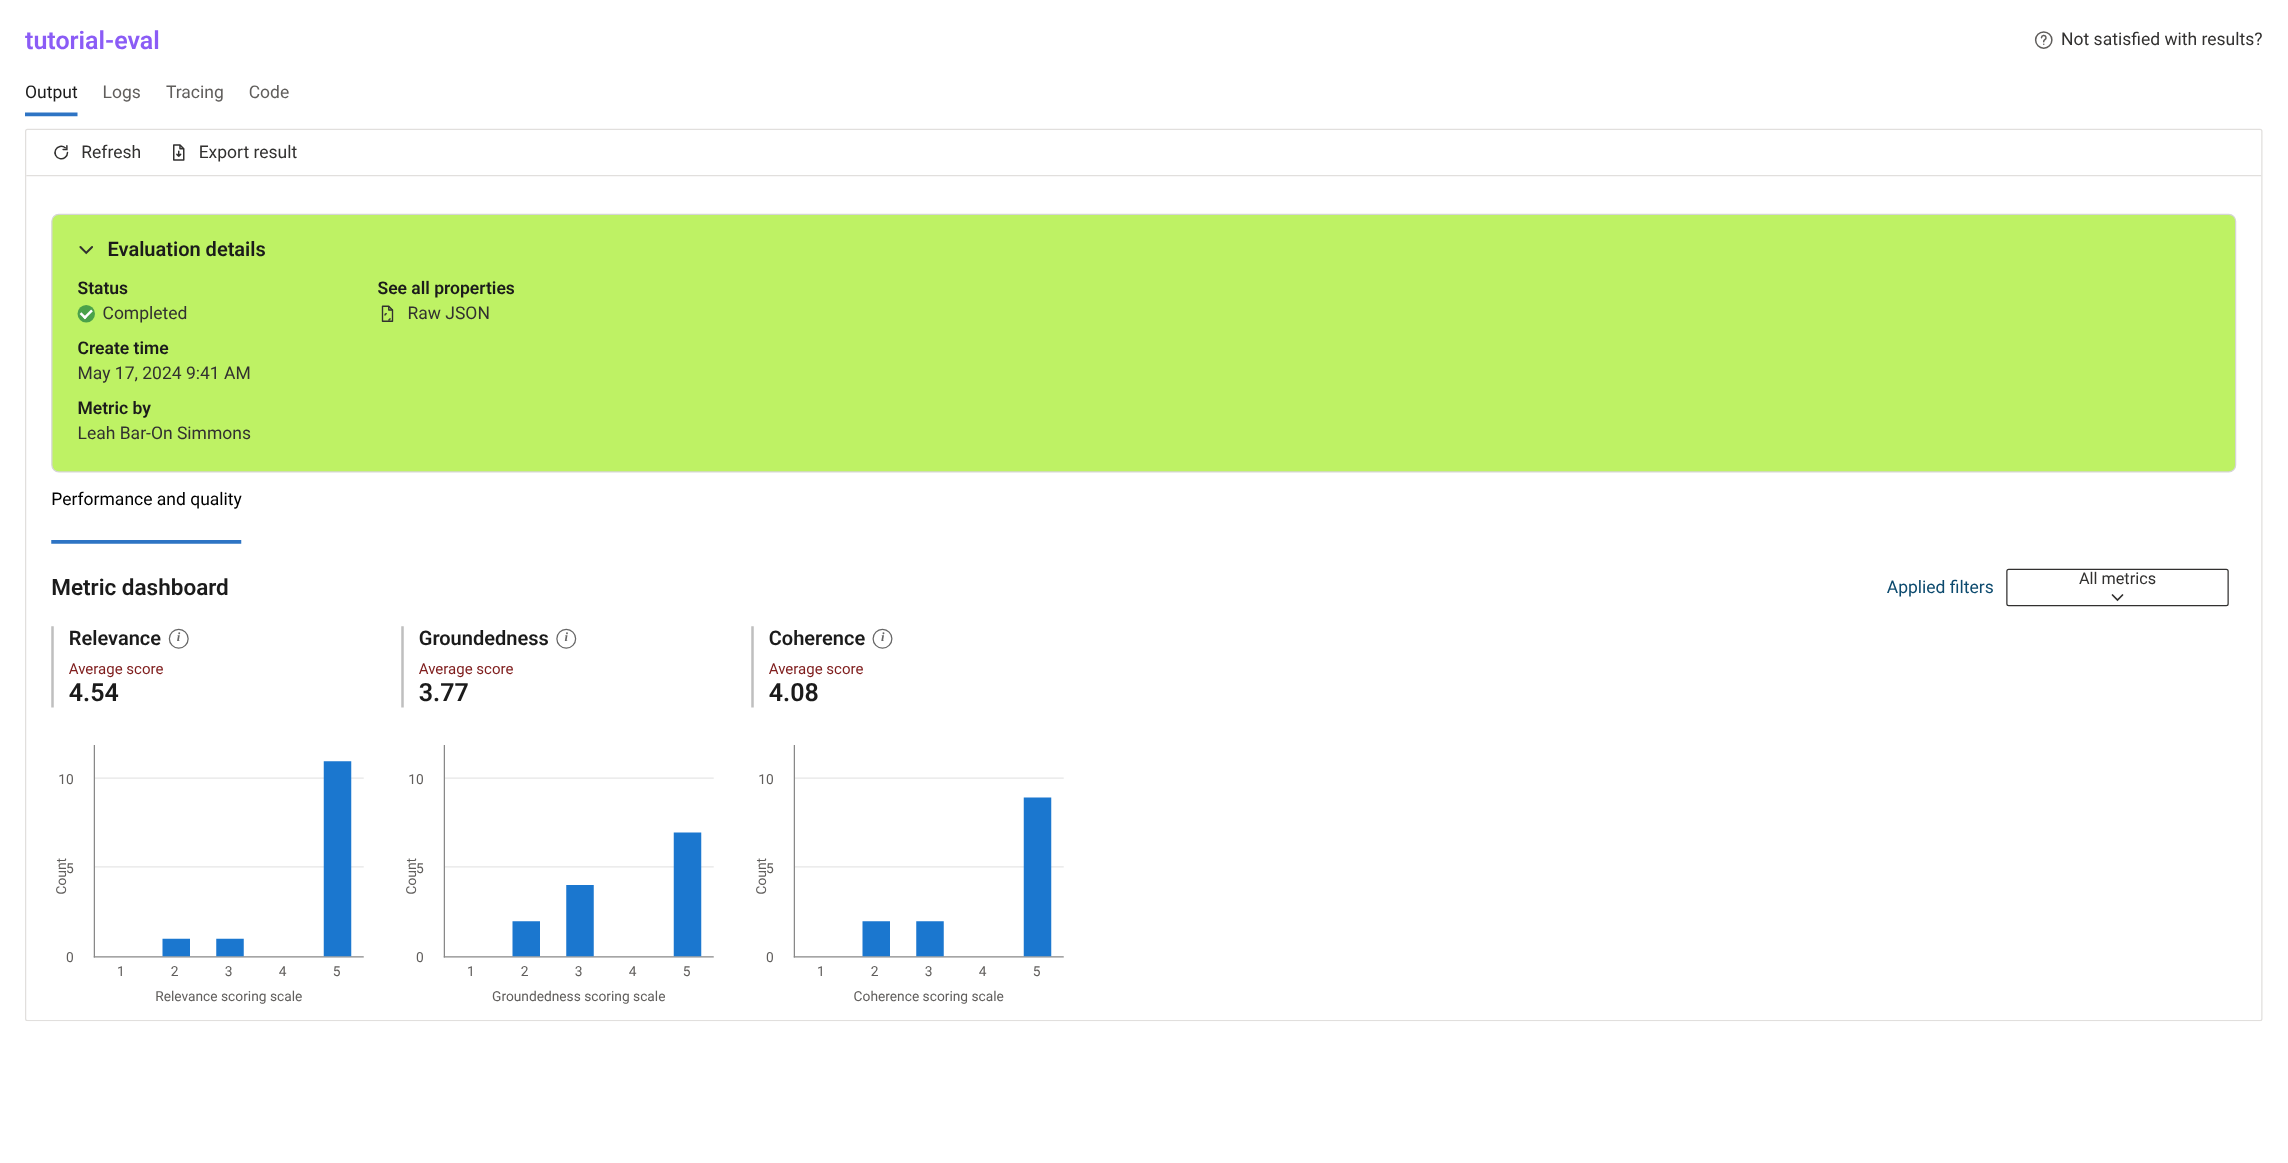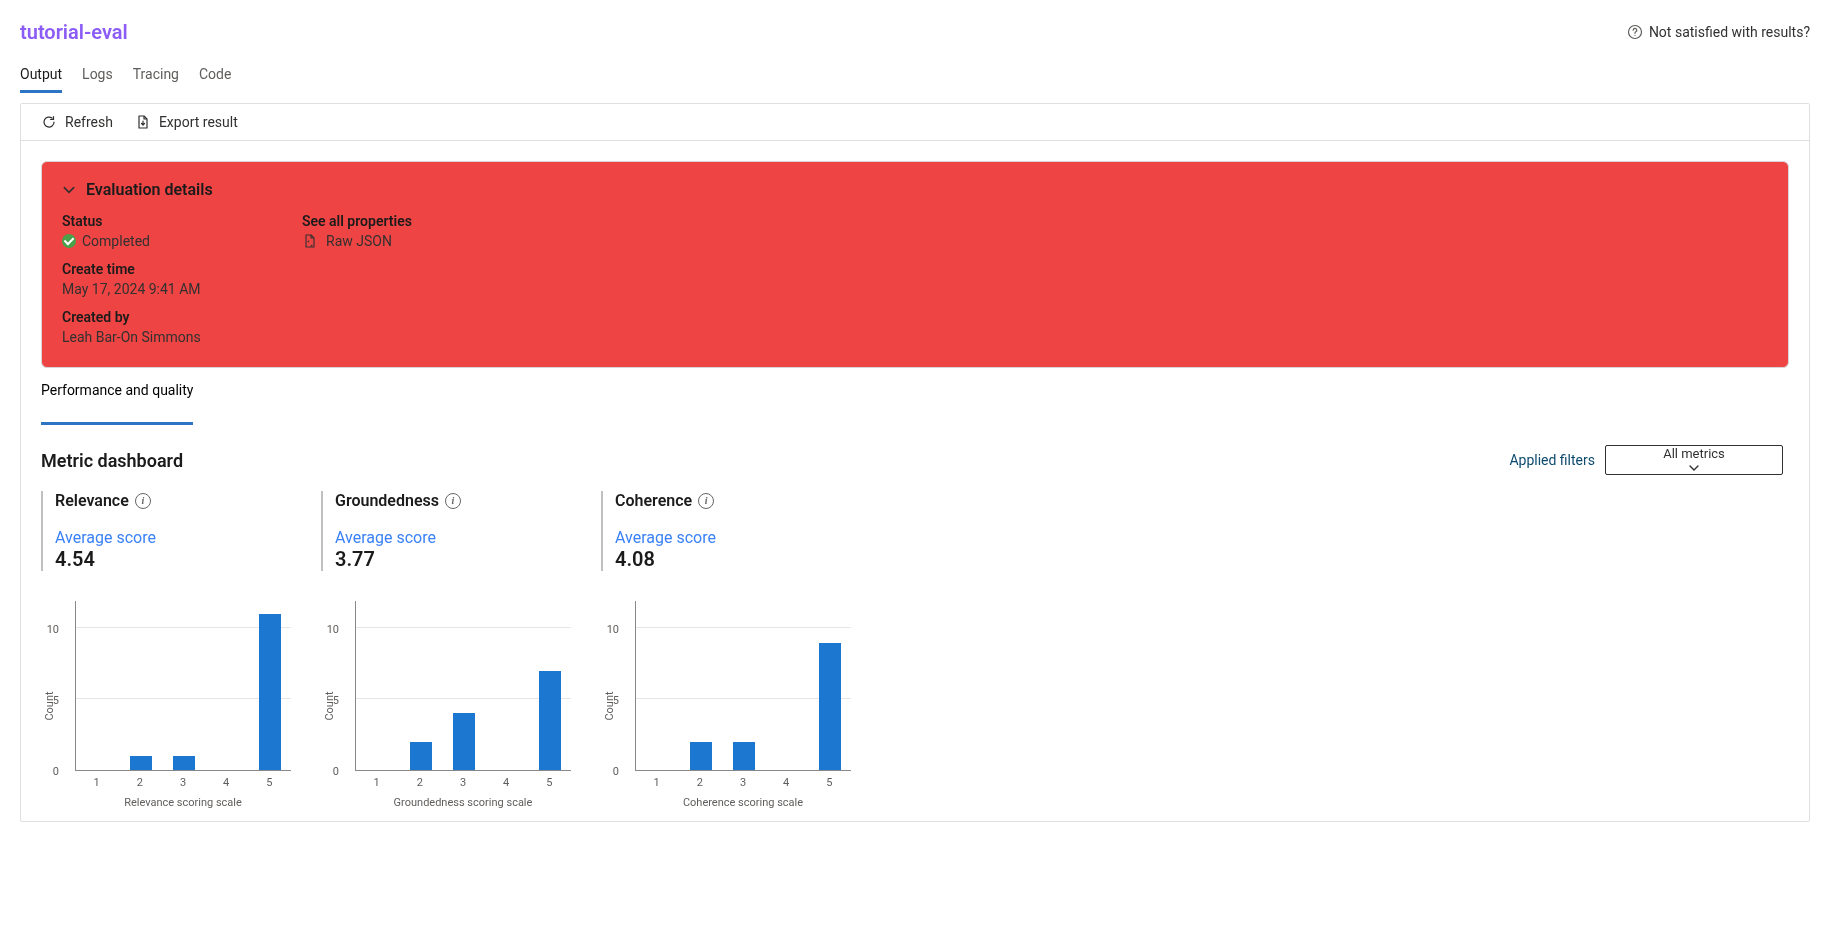--- a/index.html
+++ b/index.html
@@ -69,24 +69,25 @@
     font-size: 14px;
     color: #323130;
     cursor: pointer;
     padding: 4px 0;
   }
   .tool-btn svg { width: 16px; height: 16px; }
   .panel-body {
     padding: 20px 20px 0 20px;
   }
   .details-card {
-    background: #ef4444;
+    background: #bef264;
     border: 1px solid #d5d5d5;
     border-radius: 6px;
     padding: 18px 20px 22px 20px;
+    margin-top: 10px;
   }
   .details-header {
     display: flex;
     align-items: center;
     gap: 10px;
     font-size: 16px;
     font-weight: 600;
     color: #1b1b1b;
   }
   .details-header svg { width: 14px; height: 14px; }
@@ -199,23 +200,23 @@
   }
   .metric-title {
     font-size: 16px;
     font-weight: 600;
     color: #1b1b1b;
     display: flex;
     align-items: center;
     gap: 6px;
   }
   .metric-sub {
-    font-size: 16px;
-    color: #3b82f6;
-    margin-top: 18px;
+    font-size: 12px;
+    color: #7f1d1d;
+    margin-top: 8px;
   }
   .metric-score {
     font-size: 20px;
     font-weight: 600;
     color: #1b1b1b;
     margin-top: 0px;
   }
   .chart-wrap {
     margin-top: 30px;
     position: relative;
@@ -366,21 +367,21 @@
               <div class="det-value">
                 <span class="success-icon"></span>
                 <span>Completed</span>
               </div>
             </div>
             <div class="det-block">
               <div class="det-label">Create time</div>
               <div class="det-value">May 17, 2024 9:41 AM</div>
             </div>
             <div class="det-block">
-              <div class="det-label">Created by</div>
+              <div class="det-label">Metric by</div>
               <div class="det-value">Leah Bar-On Simmons</div>
             </div>
           </div>
           <div class="details-col">
             <div class="det-block">
               <div class="det-label">See all properties</div>
               <div class="rawjson">
                 <svg viewBox="0 0 16 16" fill="none" stroke="#323130" stroke-width="1.1" stroke-linejoin="round">
                   <path d="M4 2h5l3 3v9H4z"></path>
                   <path d="M9 2v3h3"></path>

